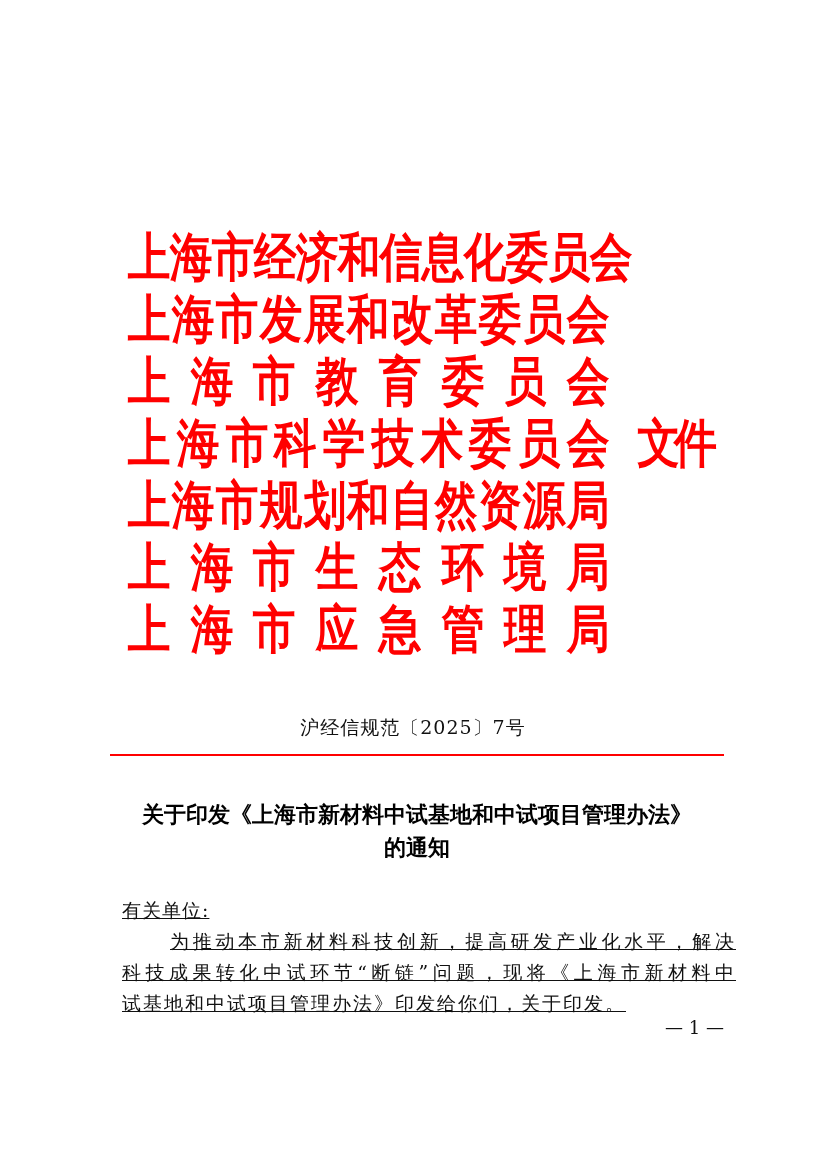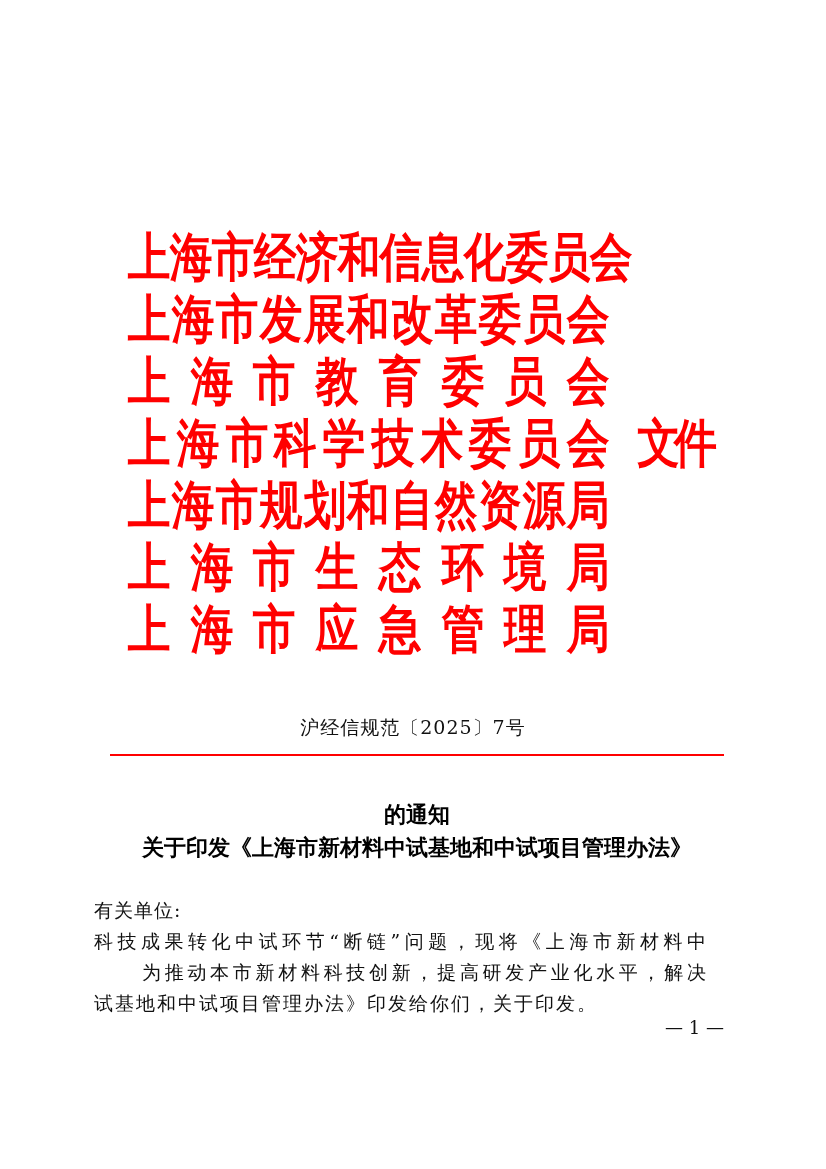--- a/index.html
+++ b/index.html
@@ -104,27 +104,28 @@
     color: #000000;
   }
   .notice-title .title-line {
     display: block;
     white-space: nowrap;
   }
 
   
   .body-text {
     position: absolute;
-    left: 94px;
+    left: 122px;
     top: 895px;
     width: 614px;
     font-family: "DejaVu Serif", "Liberation Serif", serif;
     font-size: 19px;
     line-height: 31px;
     color: #111111;
+    text-decoration: underline;
   }
   .body-text .salutation {
     display: block;
     white-space: nowrap;
     letter-spacing: 1px;
   }
   .body-text .para-line {
     display: block;
     white-space: nowrap;
     text-align: justify;
@@ -257,25 +258,25 @@
           <span style="display: inline-block; width: 42px; text-align: center; transform: scaleX(0.82);">局</span>
         </span>
     </div>
   </div>
 
   <div class="doc-number">沪经信规范〔2025〕7号</div>
 
   <div class="red-rule"></div>
 
   <div class="notice-title">
+    <span class="title-line">关于印发《上海市新材料中试基地和中试项目管理办法》</span>
     <span class="title-line">的通知</span>
-    <span class="title-line">关于印发《上海市新材料中试基地和中试项目管理办法》</span>
   </div>
 
   <div class="body-text">
     <span class="salutation">有关单位:</span>
+    <span class="para-line first">为推动本市新材料科技创新，提高研发产业化水平，解决</span>
     <span class="para-line">科技成果转化中试环节“断链”问题，现将《上海市新材料中</span>
-    <span class="para-line first">为推动本市新材料科技创新，提高研发产业化水平，解决</span>
     <span class="para-line last">试基地和中试项目管理办法》印发给你们，关于印发。</span>
   </div>
 
   <div class="page-number">— 1 —</div>
 </div>
 
 </body></html>

